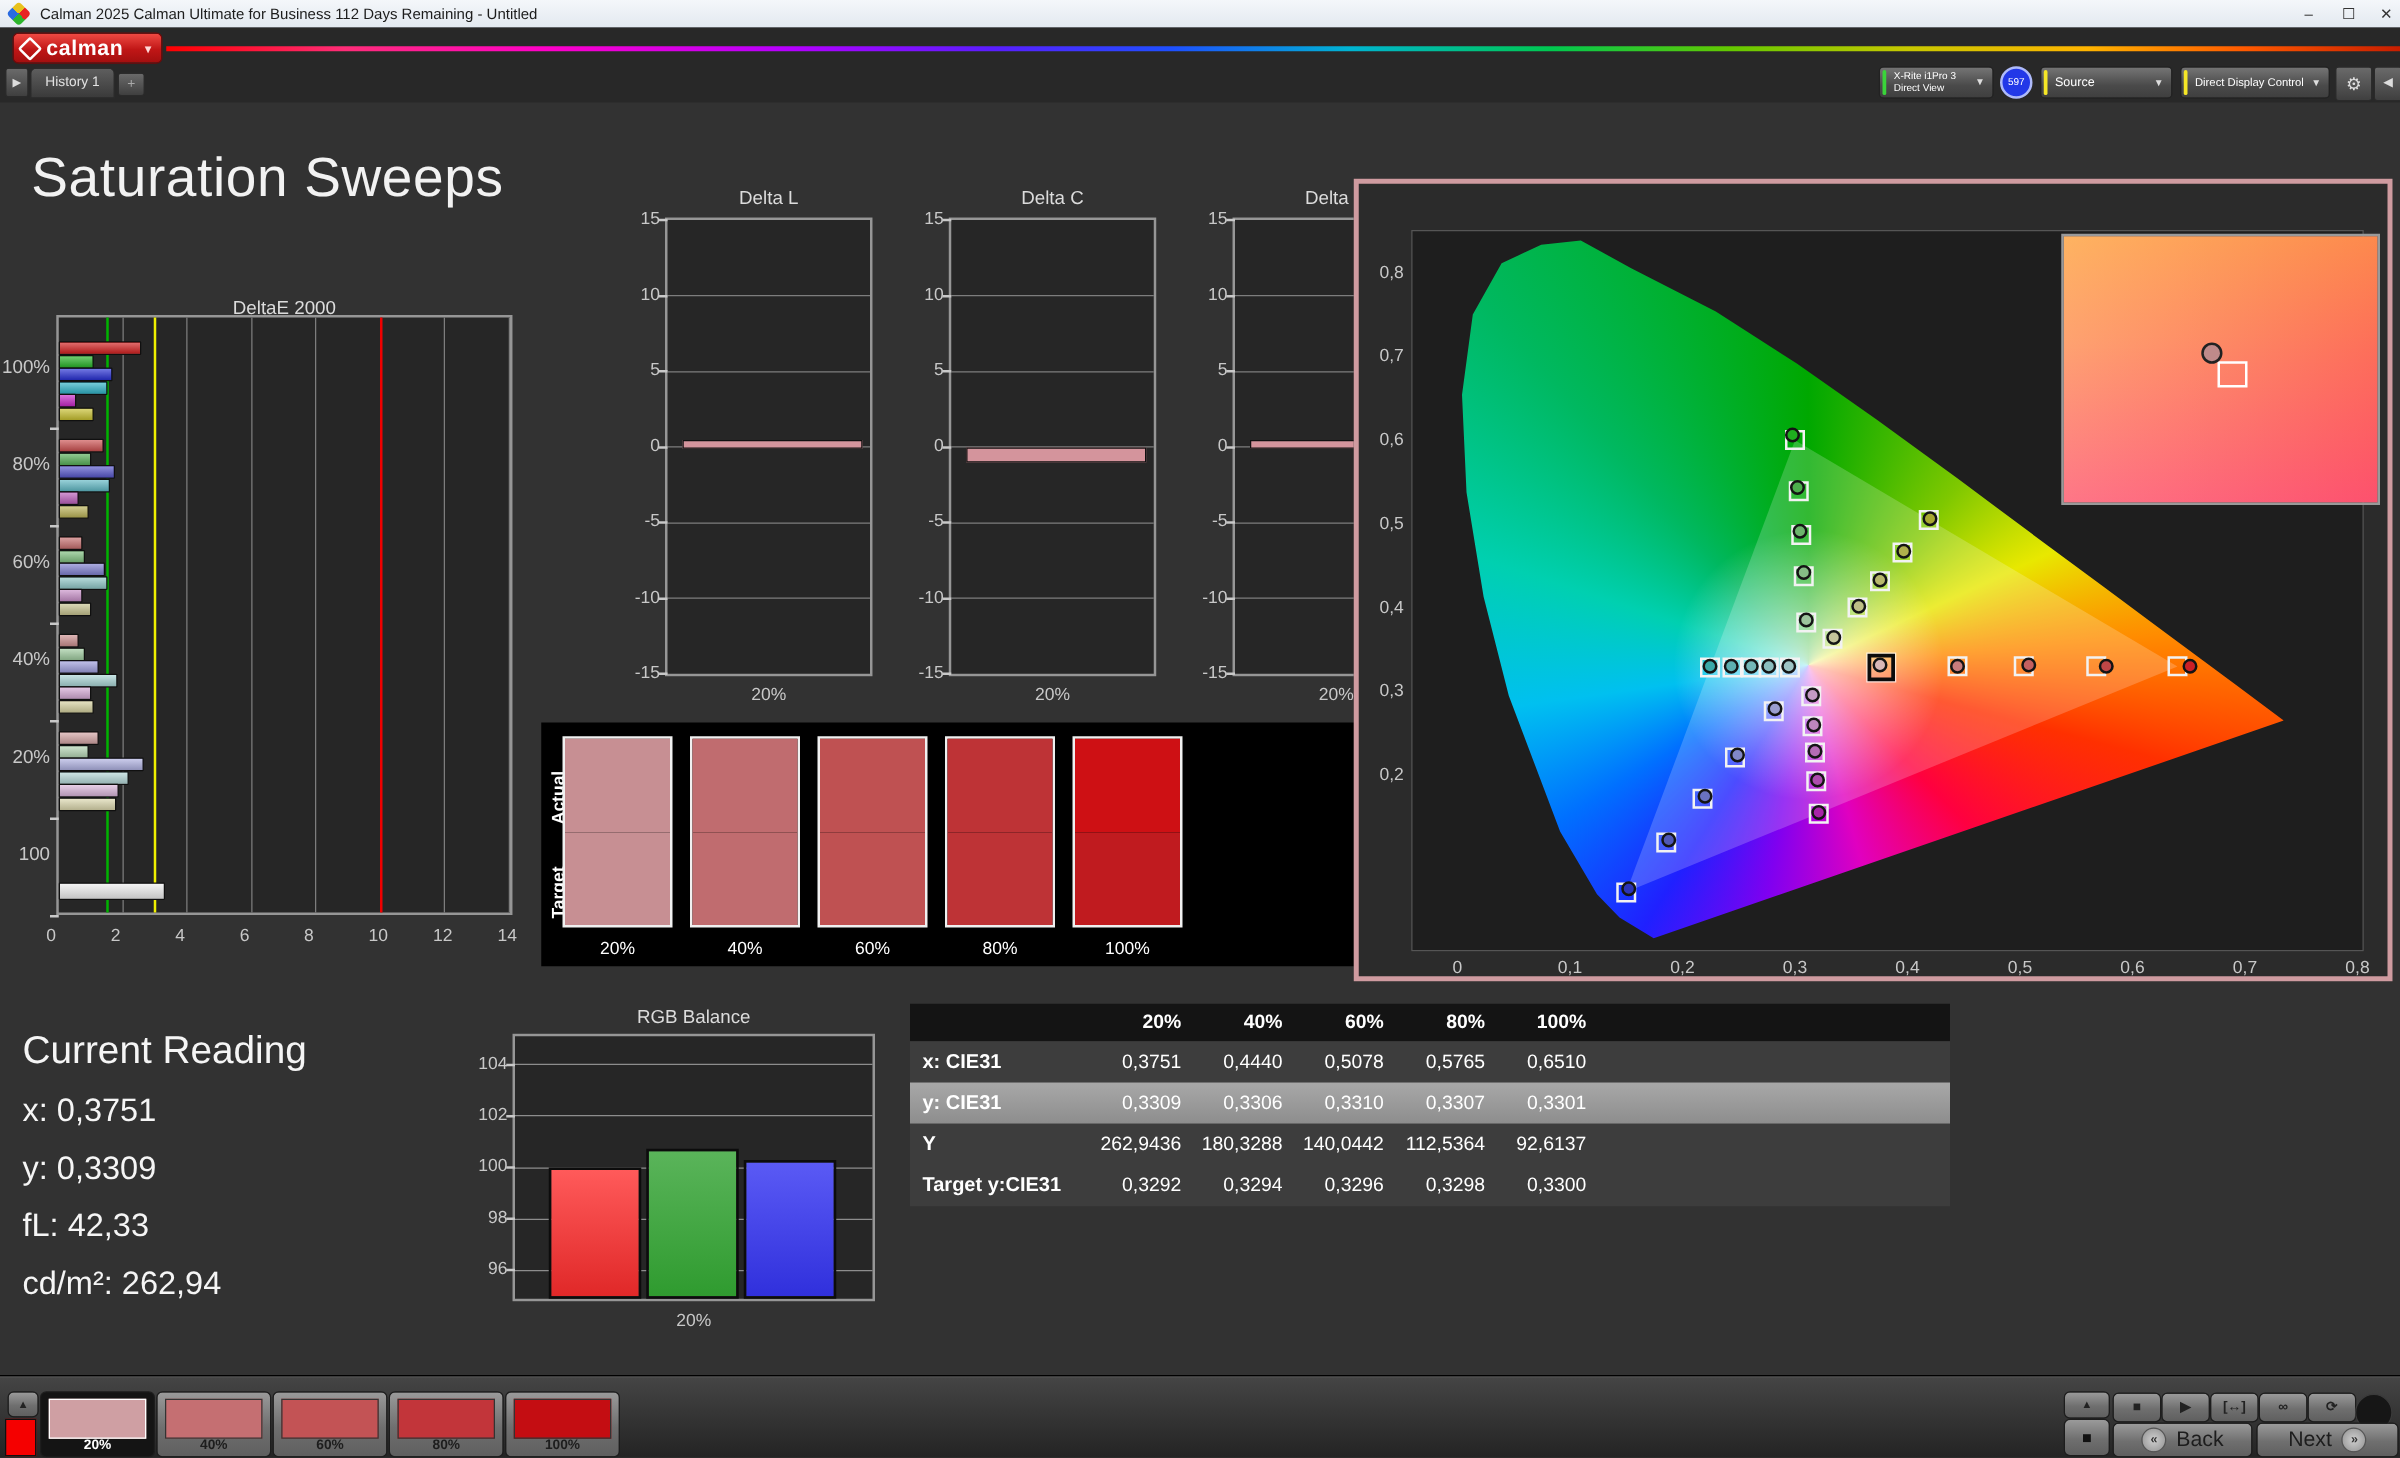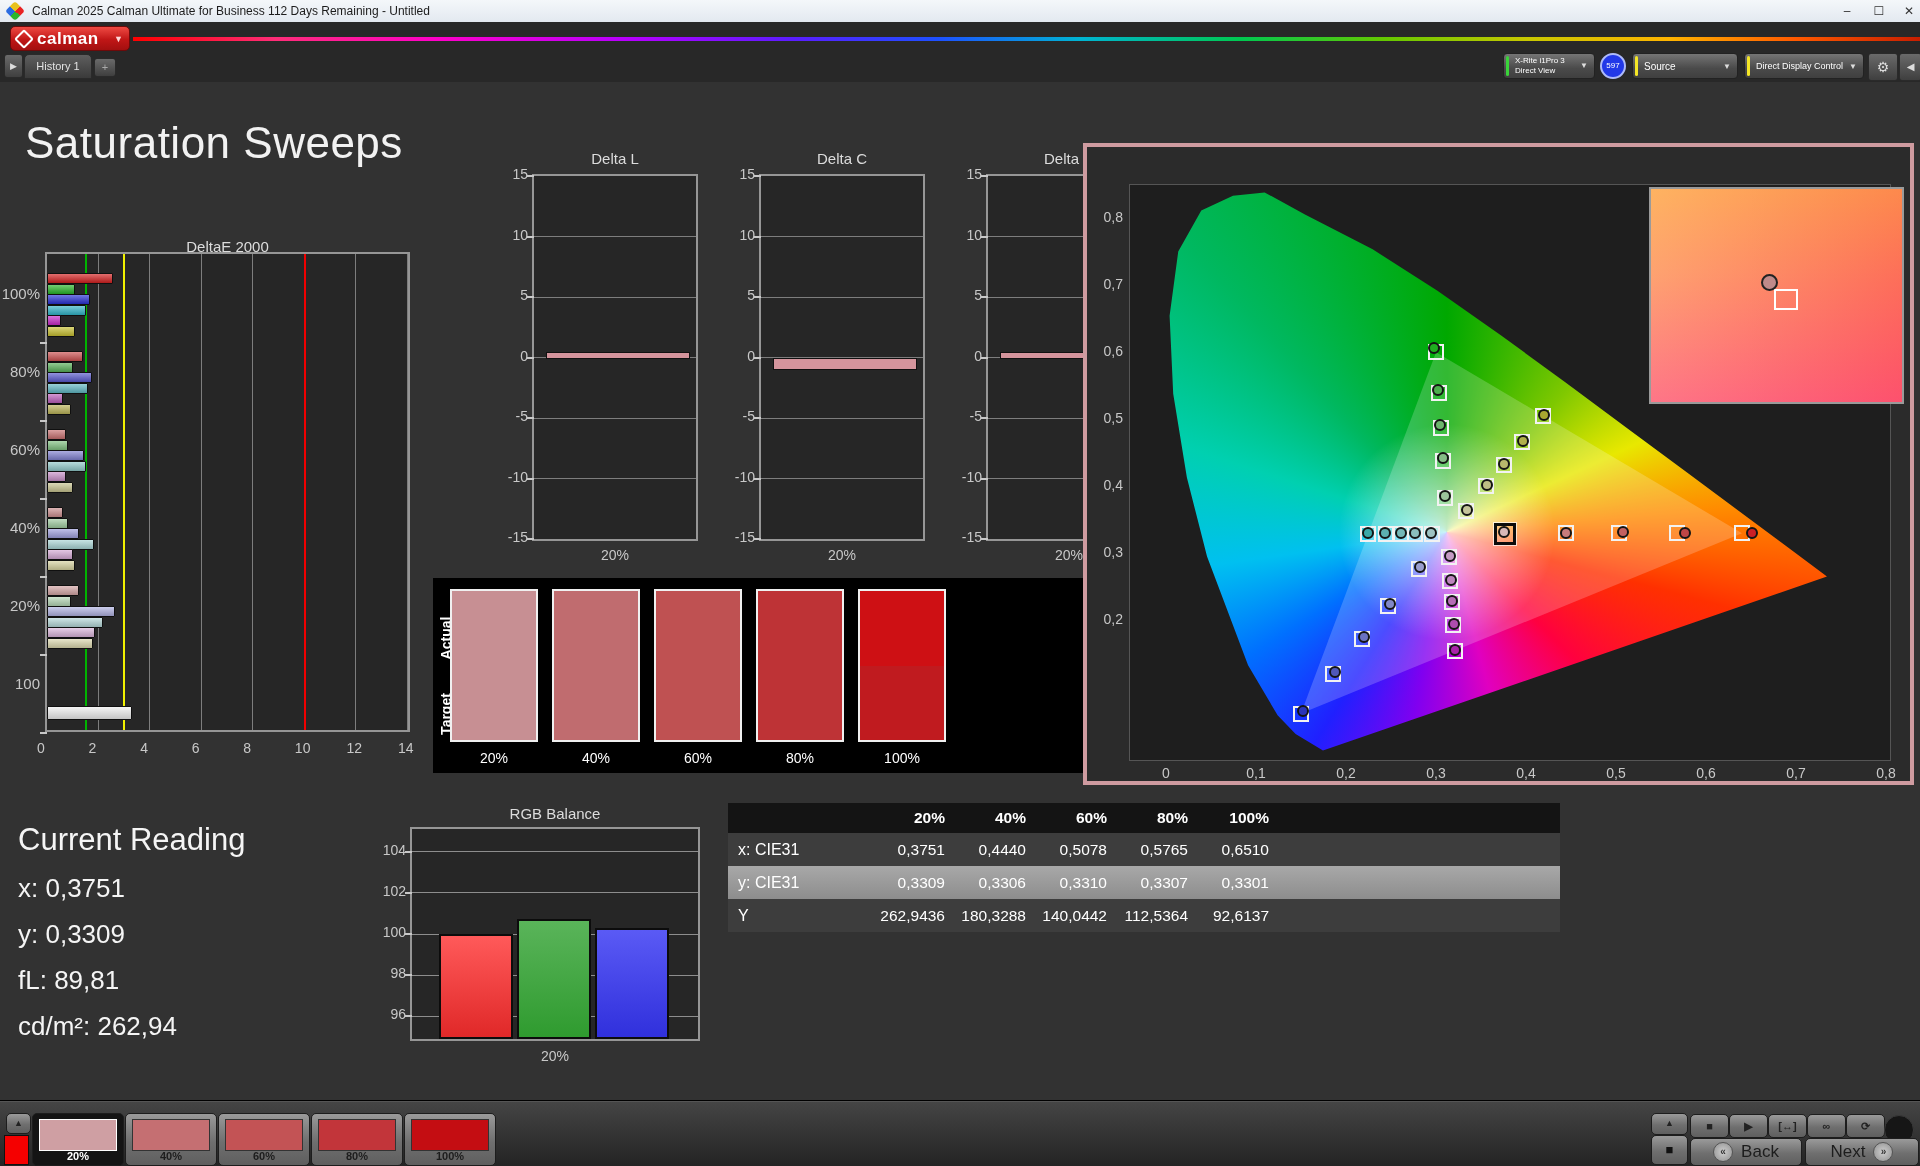--- a/index.html
+++ b/index.html
@@ -97,21 +97,21 @@
   #rgbbal{left:410px;top:805px;width:300px;height:260px;}
   #rgbbal .plot{left:0;top:22px;width:290px;height:214px;}
   .rgbbar{position:absolute;border:2px solid #0c0c0c;box-sizing:border-box;}
 
   
   #mtable{left:728px;top:803px;width:832px;}
   .trow{display:flex;height:33px;align-items:center;}
   .trow.head{height:30px;background:#141414;}
   .trow.dark{background:#3d3d3d;}
   .trow.lite{background:linear-gradient(#a8a8a8,#8d8d8d);}
-  .tc0{width:130px;padding-left:10px;font-weight:normal;font-size:16px;color:#fff;}
+  .tc0{width:130px;padding-left:10px;font-weight:bold;font-size:16px;color:#fff;}
   .tc{width:77px;text-align:right;font-size:15.5px;color:#fff;padding-right:4px;}
   .trow.head .tc{font-weight:bold;}
 
   
   #bottombar{left:0;top:1100px;width:1920px;height:66px;background:linear-gradient(#454545,#232323);border-top:1px solid #000;box-shadow:inset 0 1px 0 #555;}
   .bbtn{position:absolute;border-radius:5px;border:1px solid #1d1d1d;background:linear-gradient(#9a9a9a,#6f6f6f 55%,#5f5f5f);}
   .sw-btn{top:12px;width:90px;height:51px;}
   .sw-btn.selected{background:#141414;}
   .sw-chip{position:absolute;left:6px;top:5px;right:6px;height:30px;border:1px solid #333;}
   .sw-lab{position:absolute;left:0;right:0;bottom:3px;text-align:center;font-size:11px;color:#1d1d1d;font-weight:bold;}
@@ -432,21 +432,21 @@
       <div class="axlab" style="left: 6px; top: 330.235px; width: 30px; text-align: right;">0,4</div>
       <div class="axlab" style="left: 6px; top: 397.176px; width: 30px; text-align: right;">0,3</div>
       <div class="axlab" style="left: 6px; top: 464.118px; width: 30px; text-align: right;">0,2</div>
     </div>
 </div>
 
 <div class="abs" id="reading">
   <div class="rt">Current Reading</div>
   <div class="rl">x: 0,3751</div>
   <div class="rl">y: 0,3309</div>
-  <div class="rl">fL: 89,81</div>
+  <div class="rl">fL: 42,33</div>
   <div class="rl">cd/m²: 262,94</div>
 </div>
 
 <div class="abs" id="rgbbal">
   <div class="chart-title" style="top:0;width:290px">RGB Balance</div>
   <div class="plot">
       <div class="hline" style="left: 0px; top: 22.1471px; width: 286px; height: 1px; background: rgb(141, 141, 141);"></div>
       <div class="tickdash" style="left: -7px; top: 21.6471px; width: 7px; height: 2px;"></div>
       <div class="hline" style="left: 0px; top: 63.3235px; width: 286px; height: 1px; background: rgb(141, 141, 141);"></div>
       <div class="tickdash" style="left: -7px; top: 62.8235px; width: 7px; height: 2px;"></div>
@@ -494,20 +494,28 @@
       <div class="tc">0,3301</div>
     </div>
     <div class="trow dark">
       <div class="tc0">Y</div>
       <div class="tc">262,9436</div>
       <div class="tc">180,3288</div>
       <div class="tc">140,0442</div>
       <div class="tc">112,5364</div>
       <div class="tc">92,6137</div>
     </div>
+    <div class="trow dark">
+      <div class="tc0">Target y:CIE31</div>
+      <div class="tc">0,3292</div>
+      <div class="tc">0,3294</div>
+      <div class="tc">0,3296</div>
+      <div class="tc">0,3298</div>
+      <div class="tc">0,3300</div>
+    </div>
   </div>
 
 <div class="abs" id="bottombar">
   <div class="abs bbtn" style="left:6px;top:12px;width:23px;height:19px;text-align:center;font-size:9px;line-height:18px;color:#222">▲</div>
   <div class="abs" id="patch-color" style="left: 4px; top: 34px; width: 23px; height: 28px; border: 1px solid rgb(17, 17, 17); background: rgb(245, 0, 0);"></div>
   <div id="bottom-swatches">
       <div class="abs bbtn sw-btn selected" style="left: 32px;">
         <div class="sw-chip" style="background: rgb(207, 159, 163); border-color: rgb(255, 255, 255);"></div>
         <div class="sw-lab">20%</div>
       </div>

